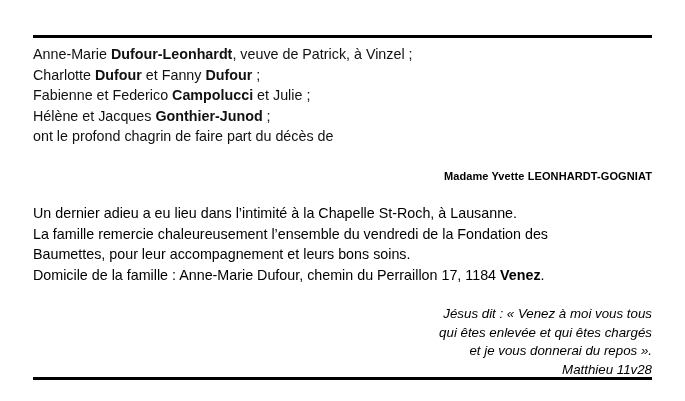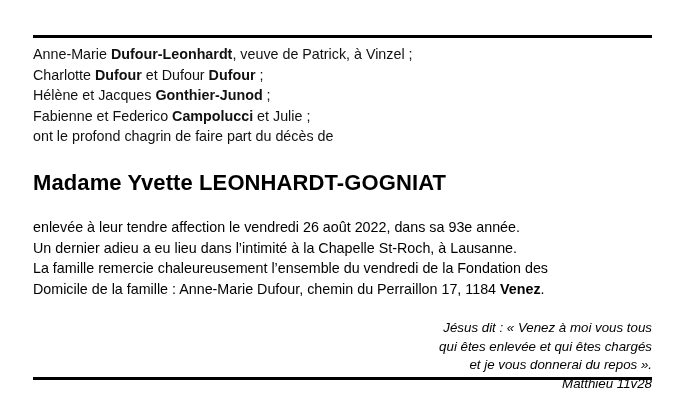--- a/index.html
+++ b/index.html
@@ -46,22 +46,22 @@
     color: #111;
   }
   .family-block .line {
     white-space: nowrap;
   }
   .bold {
     font-weight: bold;
   }
 
   .deceased {
-    text-align: left;
-    font-size: 22px;
+    text-align: right;
+    font-size: 11px;
     font-weight: bold;
     margin-top: 23px;
     margin-bottom: 21px;
     letter-spacing: 0.1px;
   }
 
   .body-block {
     font-size: 14.3px;
     line-height: 20.6px;
   }
@@ -81,32 +81,32 @@
 <body>
 
 <div class="notice">
 
   <div class="rule top"></div>
 
   <div class="content">
 
     <div class="family-block">
         <div class="line"><span>Anne-Marie </span><span class="bold">Dufour-Leonhardt</span><span>, veuve de Patrick, à Vinzel ;</span></div>
-        <div class="line"><span>Charlotte </span><span class="bold">Dufour</span><span> et Dufour </span><span class="bold">Dufour</span><span> ;</span></div>
+        <div class="line"><span>Charlotte </span><span class="bold">Dufour</span><span> et Fanny </span><span class="bold">Dufour</span><span> ;</span></div>
+        <div class="line"><span>Fabienne et Federico </span><span class="bold">Campolucci</span><span> et Julie ;</span></div>
         <div class="line"><span>Hélène et Jacques </span><span class="bold">Gonthier-Junod</span><span> ;</span></div>
-        <div class="line"><span>Fabienne et Federico </span><span class="bold">Campolucci</span><span> et Julie ;</span></div>
         <div class="line"><span>ont le profond chagrin de faire part du décès de</span></div>
       </div>
 
     <div class="deceased">Madame Yvette LEONHARDT-GOGNIAT</div>
 
     <div class="body-block">
-        <div><span>enlevée à leur tendre affection le vendredi 26 août 2022, dans sa 93e année.</span></div>
         <div><span>Un dernier adieu a eu lieu dans l’intimité à la Chapelle St-Roch, à Lausanne.</span></div>
         <div><span>La famille remercie chaleureusement l’ensemble du vendredi de la Fondation des</span></div>
+        <div><span>Baumettes, pour leur accompagnement et leurs bons soins.</span></div>
         <div><span>Domicile de la famille : Anne-Marie Dufour, chemin du Perraillon 17, 1184 </span><span class="bold">Venez</span><span>.</span></div>
       </div>
 
     <div class="quote">
       <span><span style="display: block;">Jésus dit : « Venez à moi vous tous</span><span style="display: block;">qui êtes enlevée et qui êtes chargés</span><span style="display: block;">et je vous donnerai du repos ».</span></span>
       <span class="src">Matthieu 11v28</span>
     </div>
 
   </div>
 

